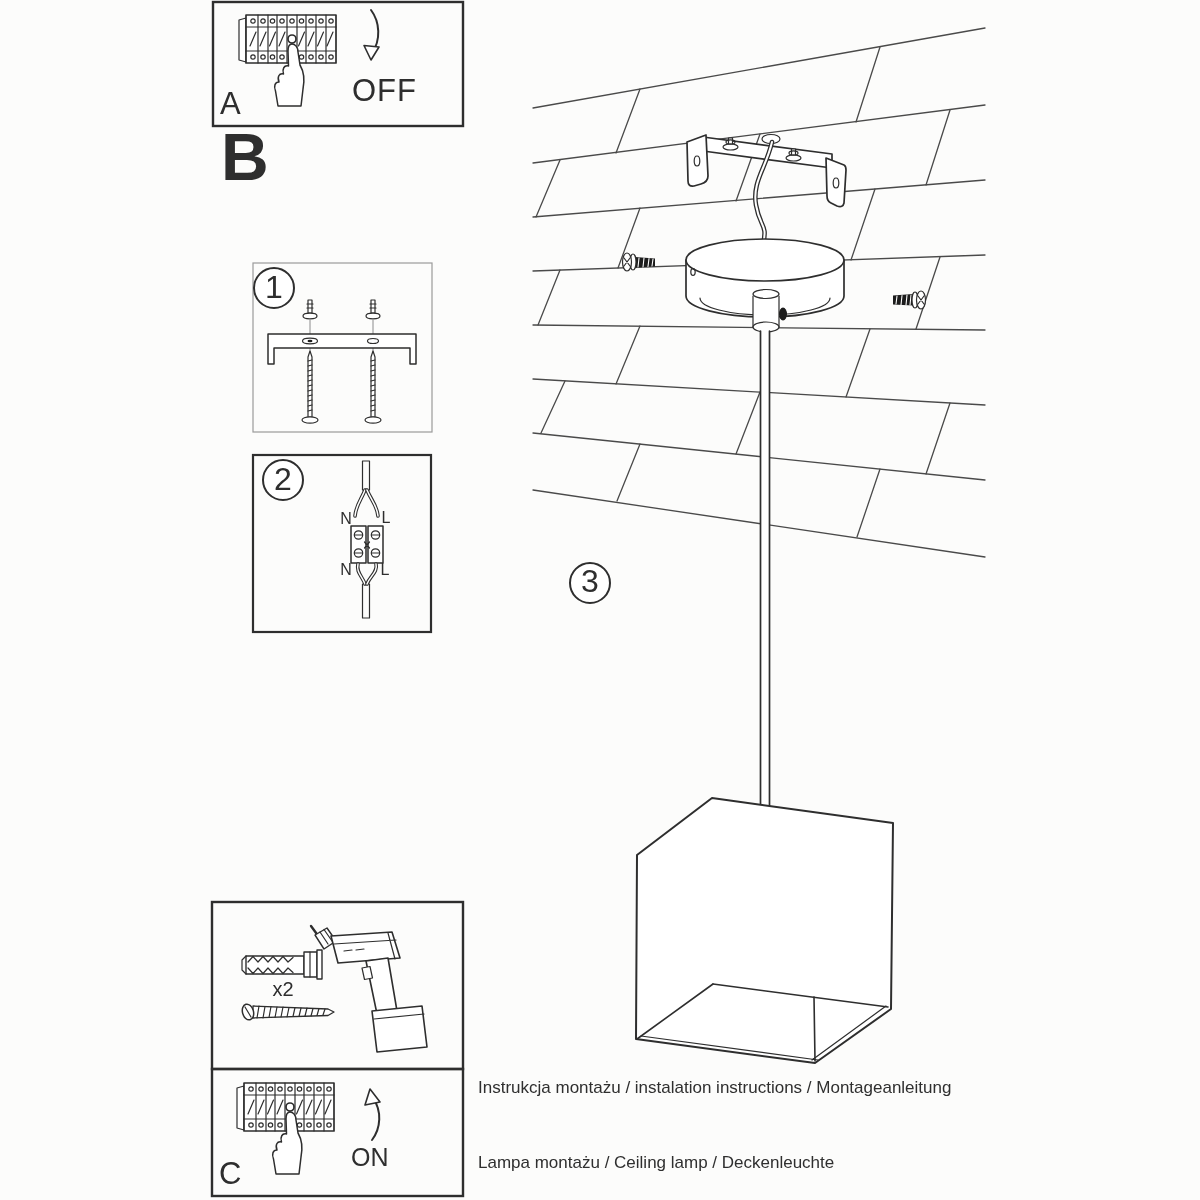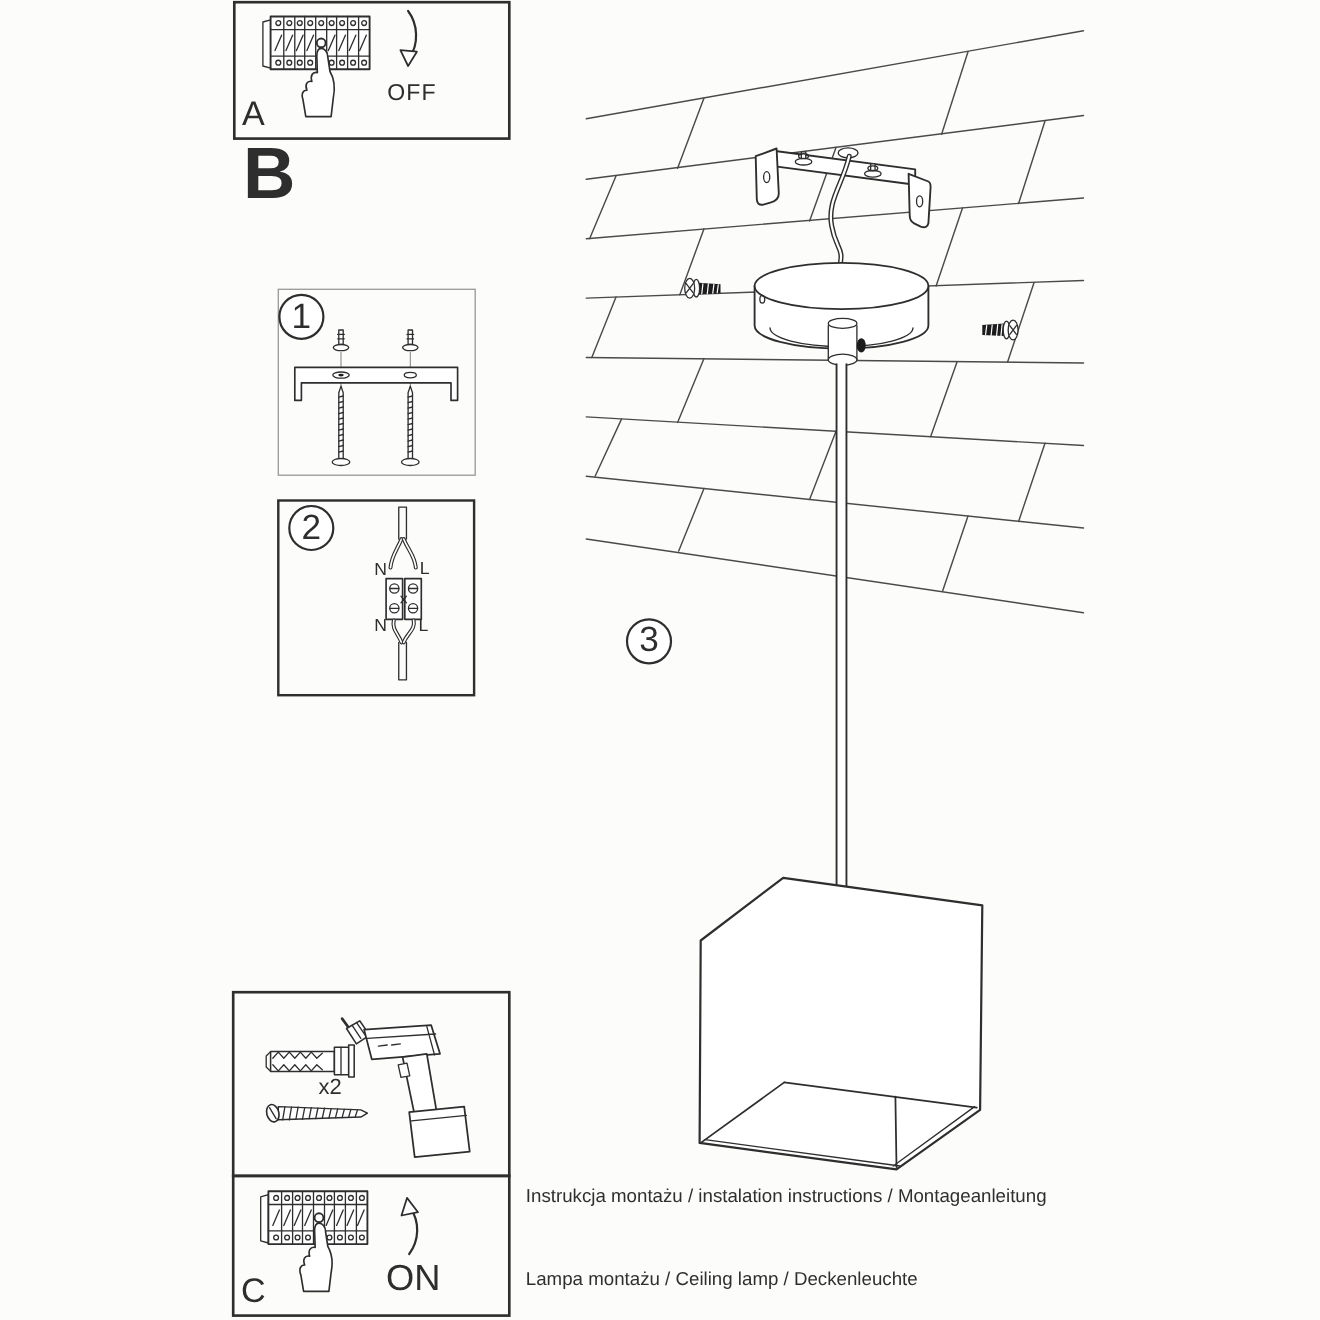--- a/index.html
+++ b/index.html
@@ -21,24 +21,24 @@
   .box{stroke:var(--ink);fill:none;stroke-width:2.4;}
   .boxthin{stroke:var(--thin-box);fill:none;stroke-width:1.2;}
   .wfill{fill:#ffffff;}
   .dfill{fill:#1c1c1c;stroke:none;}
   .thin{stroke-width:1.2;}
   .hair{stroke:#808080;stroke-width:0.9;}
   .wpass{stroke:#ffffff;fill:none;stroke-linecap:round;}
   
   .t{position:absolute;white-space:nowrap;color:var(--ink);}
   .t-a{left:220px;top:86px;font-size:31px;}
-  .t-off{left:352px;top:73px;font-size:21px;letter-spacing:1px;}
+  .t-off{left:352px;top:73px;font-size:31px;letter-spacing:1px;}
   .t-b{left:221px;top:124px;font-size:66px;font-weight:700;line-height:1;}
   .t-c{left:219px;top:1156px;font-size:31px;}
-  .t-on{left:351px;top:1143px;font-size:33px;}
+  .t-on{left:351px;top:1143px;font-size:25px;}
   .digit{position:absolute;transform:translate(-50%,-54%);font-size:32px;}
   .nl{position:absolute;transform:translate(-50%,-50%);font-size:16px;}
   .x2{position:absolute;transform:translate(-50%,-50%);font-size:20px;}
   .caption{position:absolute;left:478px;font-size:17px;color:#2f2f2f;}
   .cap1{top:1078px;}
   .cap2{top:1153px;}
 </style>
 </head>
 <body>
 
@@ -290,20 +290,20 @@
 
   <span class="digit" style="left:274px;top:289px">1</span>
   <span class="digit" style="left:283px;top:481px">2</span>
   <span class="digit" style="left:590px;top:583px">3</span>
 
   <span class="nl" style="left:346px;top:519px">N</span>
   <span class="nl" style="left:386px;top:518px">L</span>
   <span class="nl" style="left:346px;top:570px">N</span>
   <span class="nl" style="left:385px;top:570px">L</span>
 
-  <span class="x2" style="left:300px;top:989px">x2</span>
+  <span class="x2" style="left:283px;top:989px">x2</span>
 
   <span class="t t-c">C</span>
   <span class="t t-on">ON</span>
 
   <span class="caption cap1">Instrukcja montażu / instalation instructions / Montageanleitung</span>
   <span class="caption cap2">Lampa montażu / Ceiling lamp / Deckenleuchte</span>
 </div>
 
 </body></html>

